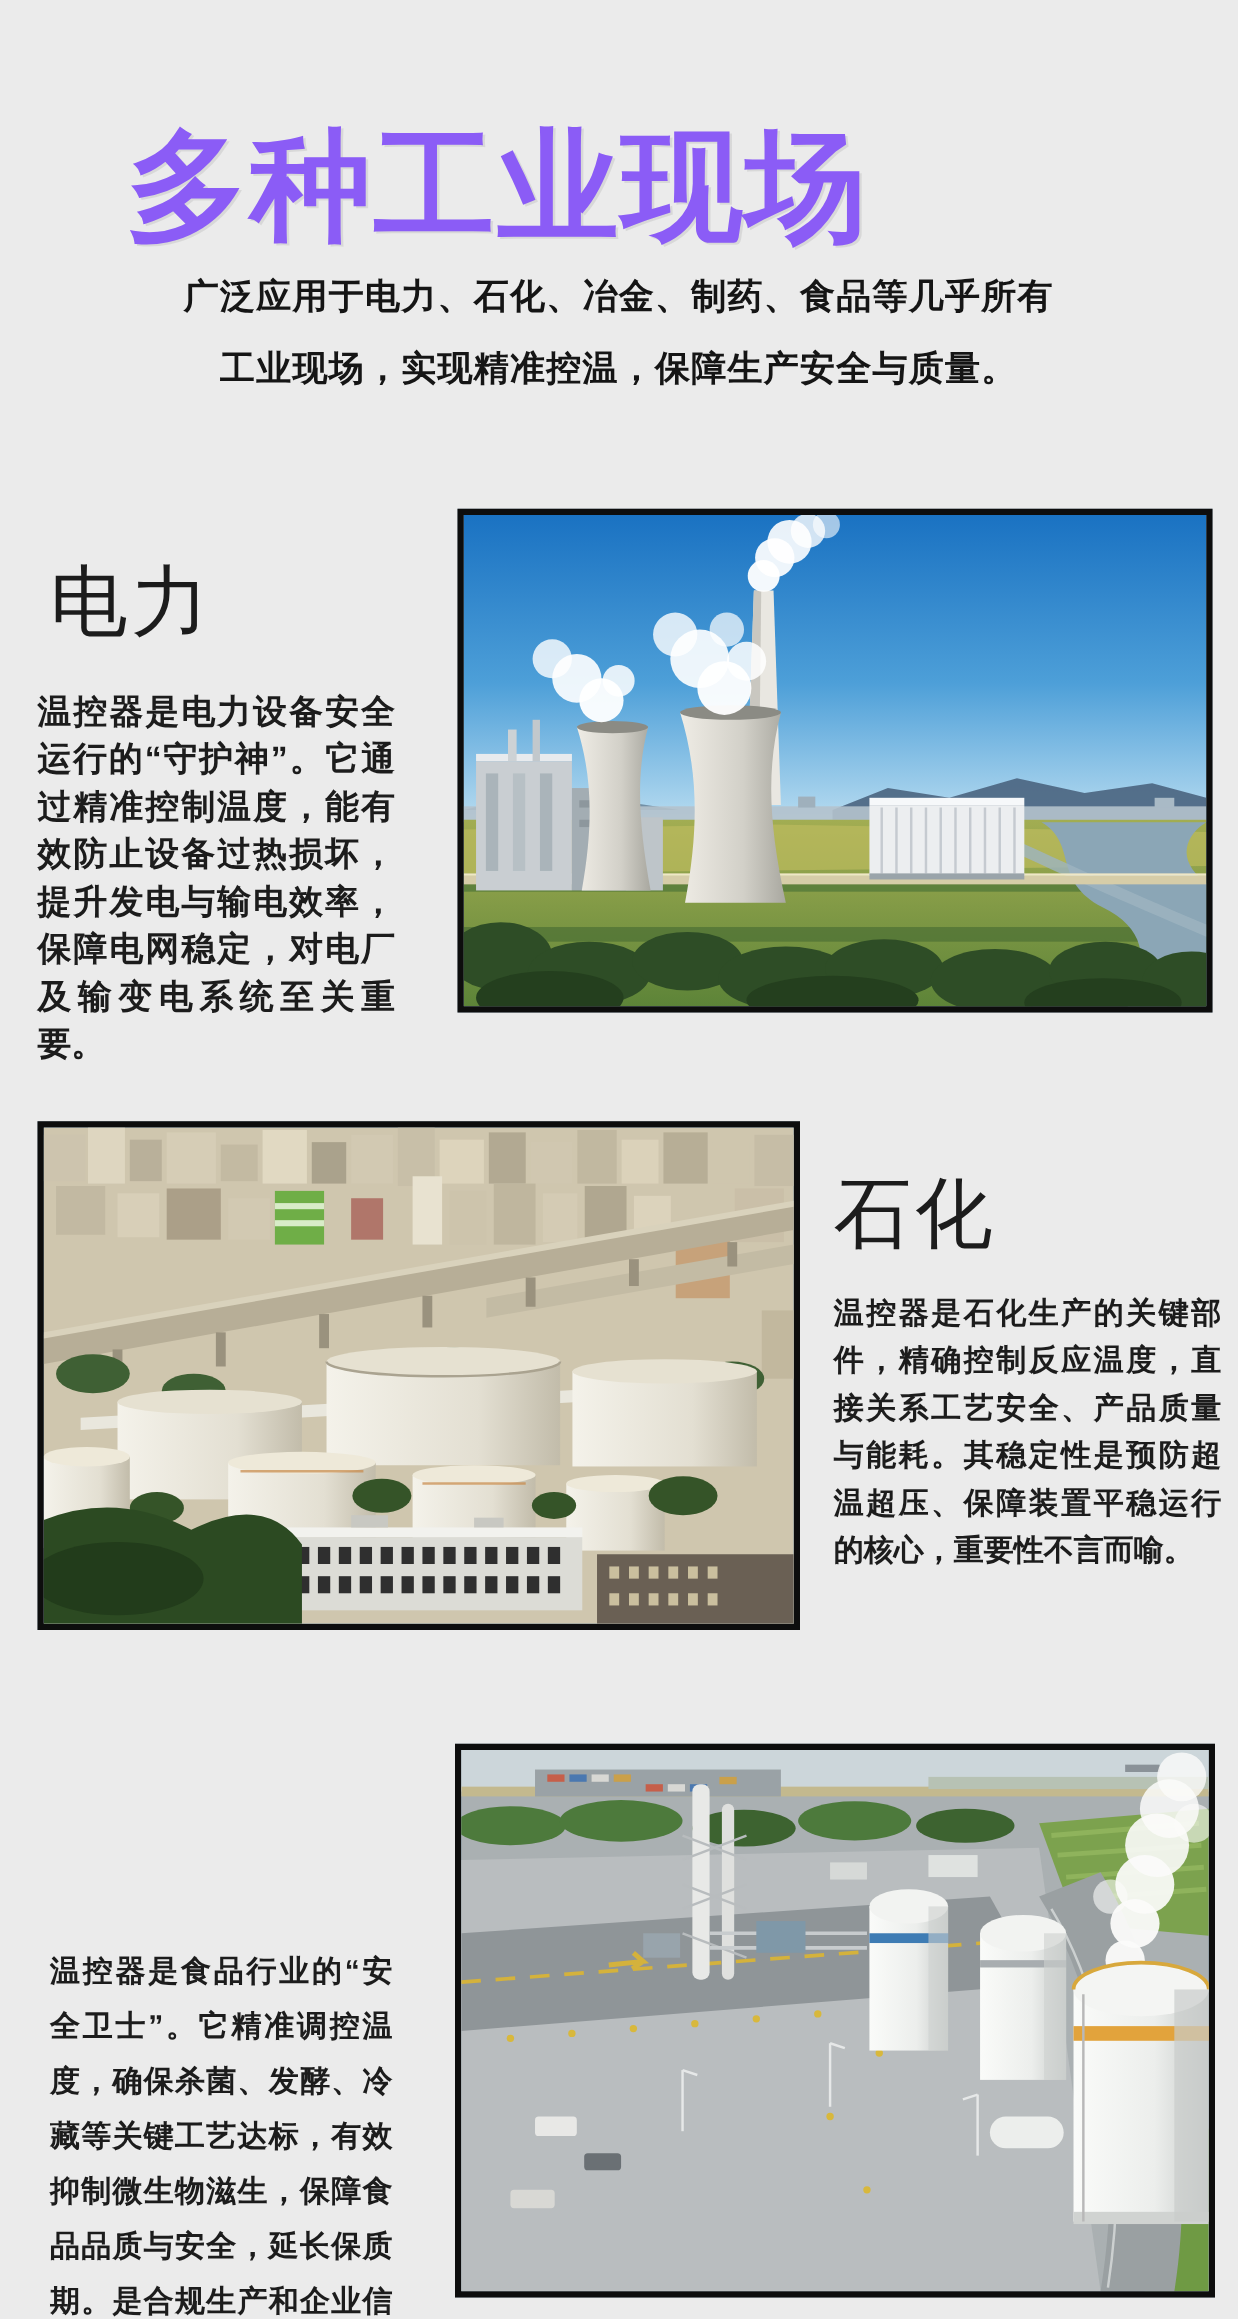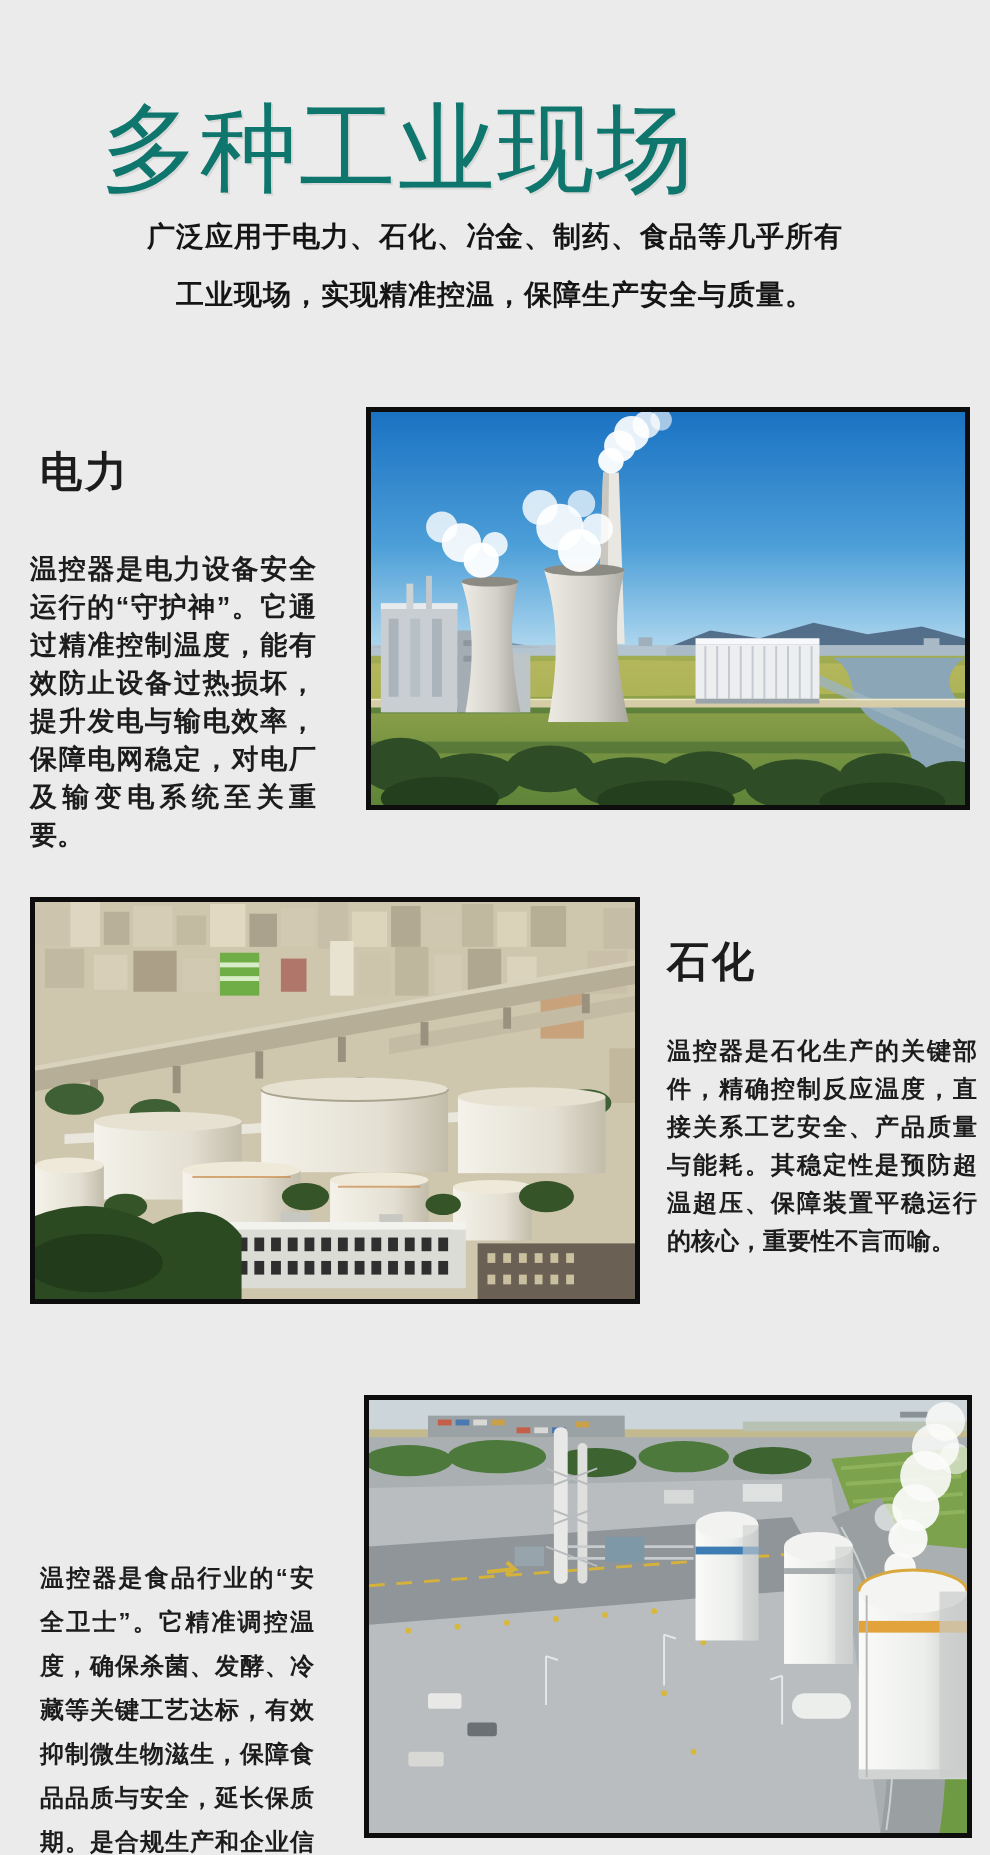--- a/index.html
+++ b/index.html
@@ -8,35 +8,35 @@
     background:#ebebeb;
     font-family:"Liberation Sans","DejaVu Sans",sans-serif;
     color:#1e1e1e;
     position:relative;
     overflow:hidden;
   }
   .page{position:absolute;inset:0;width:990px;height:1855px;}
   .title{
     position:absolute;left:0;top:96px;width:796px;
     text-align:center;
-    font-size:97px;font-weight:400;color:#0f766e;
+    font-size:97px;font-weight:700;color:#8b5cf6;
     letter-spacing:2px;line-height:1.1;
     text-shadow:2px 2px 0 rgba(0,0,0,0.08);
     white-space:nowrap;
   }
   .subtitle{
     position:absolute;width:990px;text-align:center;
     font-size:28px;font-weight:700;color:#151515;
     letter-spacing:1px;white-space:nowrap;
   }
   .subtitle.l1{top:218px;}
   .subtitle.l2{top:276px;}
   .sec-heading{
     position:absolute;
-    font-size:42px;font-weight:700;color:#1c1c1c;
+    font-size:62px;font-weight:400;color:#1c1c1c;
     letter-spacing:3px;line-height:1;white-space:nowrap;
   }
   .sec-body{
     position:absolute;
     font-size:27px;font-weight:600;color:#1c1c1c;
     line-height:38px;
     text-align:justify;text-justify:inter-ideograph;
   }
   #heading-power{left:40px;top:451px;}
   #body-power{left:30px;top:550px;width:286px;}

